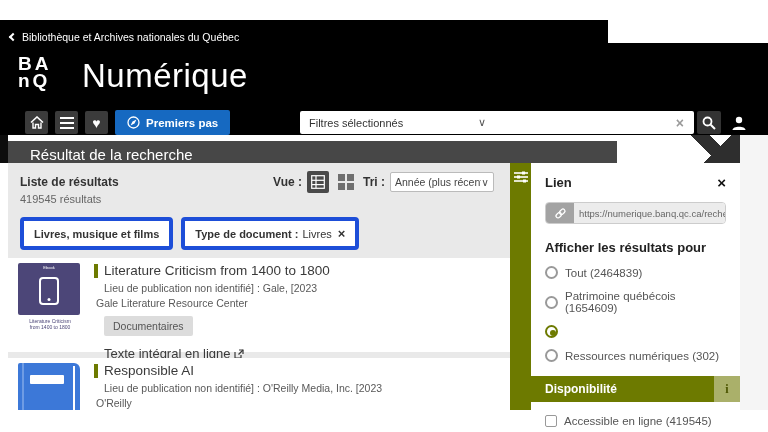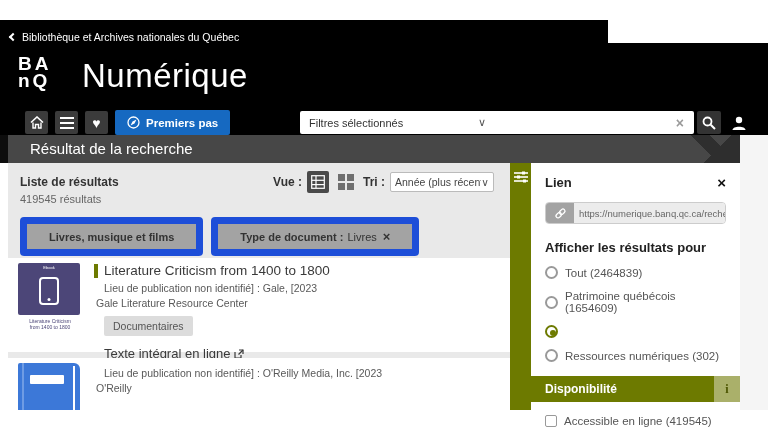--- a/index.html
+++ b/index.html
@@ -23,21 +23,21 @@
   .filterbar{position:absolute;left:300px;top:1px;width:394px;height:23px;background:#fff;border-radius:2px;display:flex;align-items:center;}
   .filterbar .val{font-size:11px;color:#333;margin-left:9px;}
   .filterbar .dd{position:absolute;left:178px;color:#555;font-size:11px;}
   .filterbar .clr{position:absolute;right:10px;color:#9a9a9a;font-size:14px;font-weight:bold;cursor:pointer;}
   .searchsq{position:absolute;left:697px;top:1px;width:24px;height:23px;background:#333;border-radius:2px;display:flex;align-items:center;justify-content:center;cursor:pointer;}
   .personbtn{position:absolute;left:727px;top:1px;width:24px;height:23px;display:flex;align-items:center;justify-content:center;cursor:pointer;}
 
   
   .pagebar{position:absolute;top:135px;left:0;width:768px;height:28px;}
   .pagebar .edge{position:absolute;left:0;top:0;width:8px;height:28px;background:#0d0d0d;}
-  .pagebar .bar{position:absolute;left:8px;top:0;width:732px;height:28px;background:#474747;color:#fff;font-size:15px;line-height:28px;padding-left:22px;}
+  .pagebar .bar{position:absolute;left:8px;top:6px;width:609px;height:28px;background:#474747;color:#fff;font-size:15px;line-height:28px;padding-left:22px;}
   .pagebar .fold{position:absolute;left:688px;top:0;width:52px;height:28px;background:
       linear-gradient(45deg,transparent 38%,#2e2e2e 38%,#2e2e2e 62%,transparent 62%),
       linear-gradient(135deg,transparent 55%,#2e2e2e 55%);}
   .rightstrip{position:absolute;left:740px;top:135px;width:28px;height:275px;background:#f5f5f5;}
 
   
   .content{position:absolute;top:163px;left:0;width:740px;height:247px;}
   .left{position:absolute;left:8px;top:0;width:502px;height:247px;background:#e9e9e9;overflow:hidden;}
 
   .list-head{padding:8px 12px 0 12px;}
@@ -48,21 +48,21 @@
   .vue-label{margin-left:auto;}
   .viewbtn{width:22px;height:22px;border-radius:2px;display:flex;align-items:center;justify-content:center;cursor:pointer;margin-right:6px;}
   .viewbtn.sel{background:#4a4a4a;}
   .grid2{display:grid;grid-template-columns:7px 7px;grid-template-rows:7px 7px;gap:2px;}
   .grid2 div{background:#6f6f6f;}
   .tri-select{width:104px;height:20px;background:#fff;border:1px solid #bbb;border-radius:2px;display:flex;align-items:center;font-size:10.5px;color:#444;padding:0 4px;cursor:pointer;margin-right:4px;}
   .tri-select .txt{white-space:nowrap;overflow:hidden;flex:1;}
   .tri-select .dd{color:#555;}
 
   .chips{display:flex;gap:8px;margin:12px 12px 0 12px;}
-  .chip{background:#a3a3a3;border:7px solid #1d4ed8;border-radius:4px;padding:5px 22px;font-size:11px;color:#333;display:flex;align-items:center;gap:4px;cursor:pointer;}
+  .chip{background:#ffffff;border:4px solid #1d4ed8;border-radius:4px;padding:5px 10px;font-size:11px;color:#333;display:flex;align-items:center;gap:4px;cursor:pointer;}
   .chip .b{font-weight:bold;}
   .chip .x{font-weight:bold;font-size:13px;margin-left:2px;cursor:pointer;}
   .hidefilters{margin:9px 12px 0 12px;font-size:11px;color:#555;cursor:pointer;display:flex;align-items:center;gap:4px;}
   .hidefilters .tri{font-size:8px;color:#555;}
 
   .card{position:absolute;left:0;width:502px;background:#fff;padding:5px 10px;display:flex;gap:12px;}
   .card1{top:95px;height:94px;}
   .card2{top:195px;height:52px;}
   .thumbwrap{width:64px;flex-shrink:0;text-align:center;}
   .cover1{width:62px;height:52px;background:#4c4678;border-radius:2px;position:relative;display:flex;align-items:center;justify-content:center;}
@@ -259,20 +259,24 @@
 
       <div class="card card2">
         <div class="thumbwrap">
           <div class="cover2">
             <span class="spine"></span>
             <span class="stripe"></span>
             <span class="pageedge"></span>
           </div>
         </div>
         <div class="cardbody">
+          <div class="titlerow">
+            <span class="accentbar"></span>
+            <span class="rtitle">Responsible AI</span>
+          </div>
           <div class="rmeta">Lieu de publication non identifié] : O'Reilly Media, Inc. [2023</div>
           <div class="rsource">O'Reilly</div>
 
         </div>
       </div>
     </div>
 
     <div class="olivebar">
       <svg class="fico" width="14" height="12" viewBox="0 0 14 12">
         <line x1="0" y1="2" x2="14" y2="2" stroke="#fff" stroke-width="1.6"></line>

